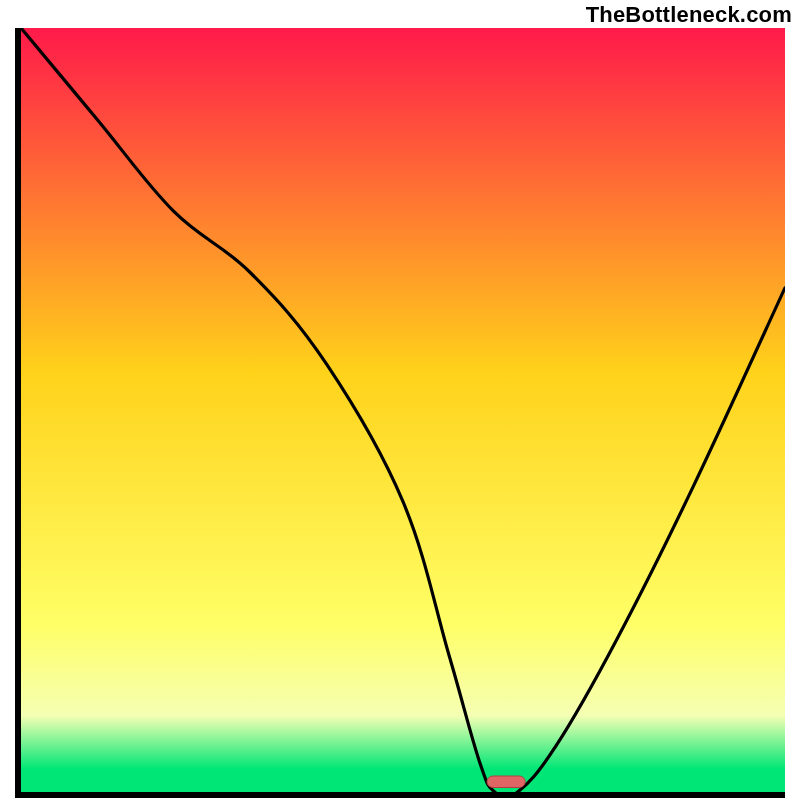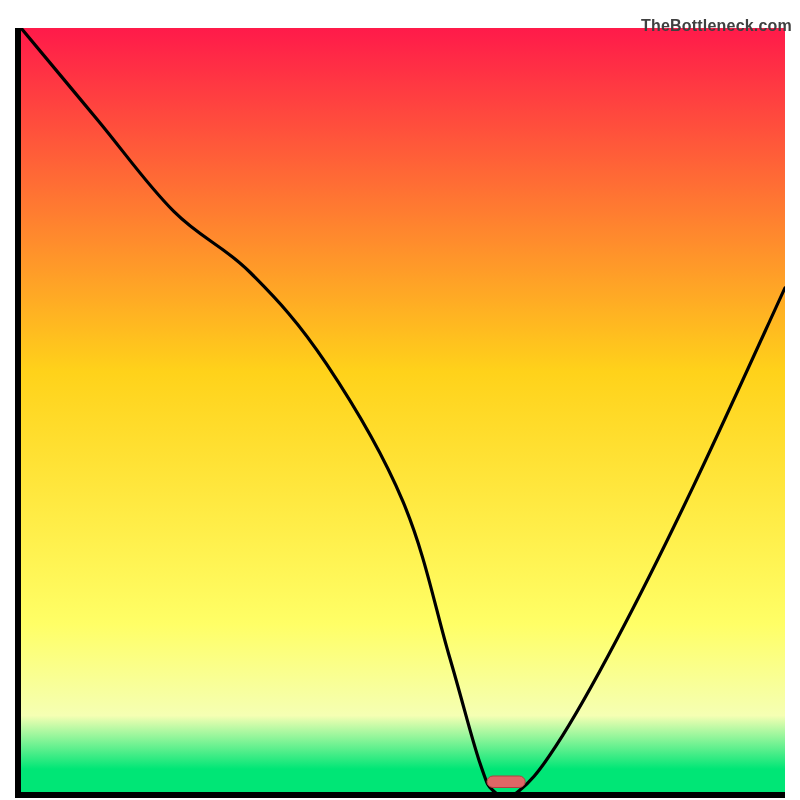--- a/index.html
+++ b/index.html
@@ -10,25 +10,25 @@
     background: #ffffff;
     font-family: Arial, Helvetica, sans-serif;
   }
   .stage {
     position: relative;
     width: 800px;
     height: 800px;
   }
   .watermark {
     position: absolute;
-    top: 17px;
+    top: 2px;
     right: 8px;
-    font-size: 16px;
+    font-size: 22px;
     font-weight: 600;
-    color: #404040;
+    color: #000000;
     letter-spacing: 0.2px;
     z-index: 20;
   }
   .plot-frame {
     position: absolute;
     left: 15px;
     top: 28px;
     width: 770px;
     height: 770px;
     border-left: 6px solid #000;

